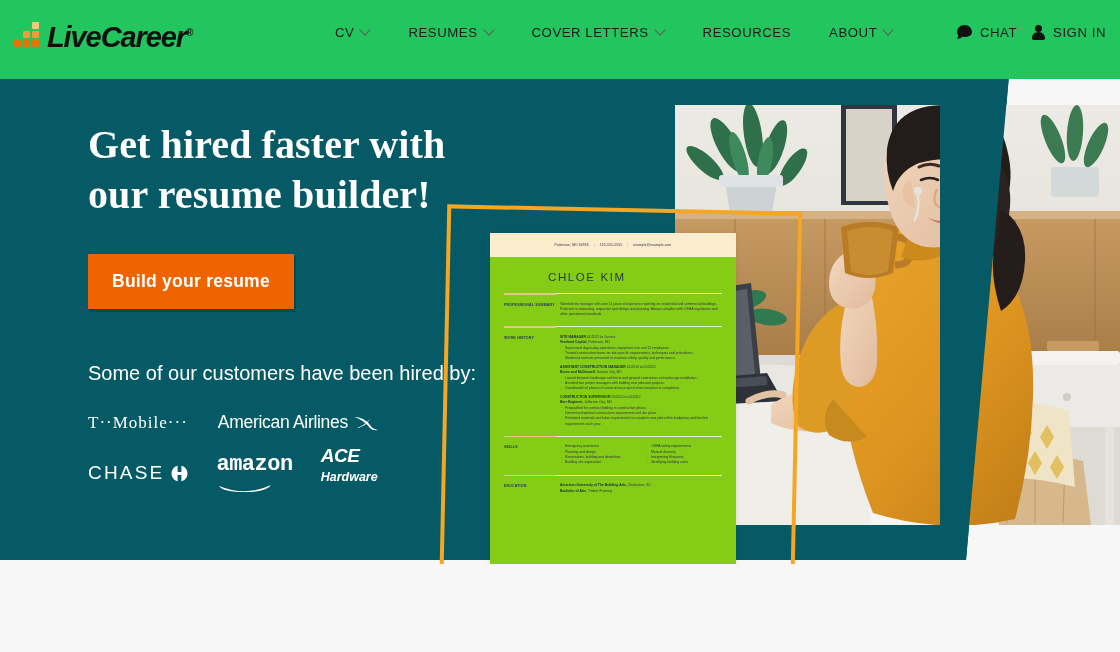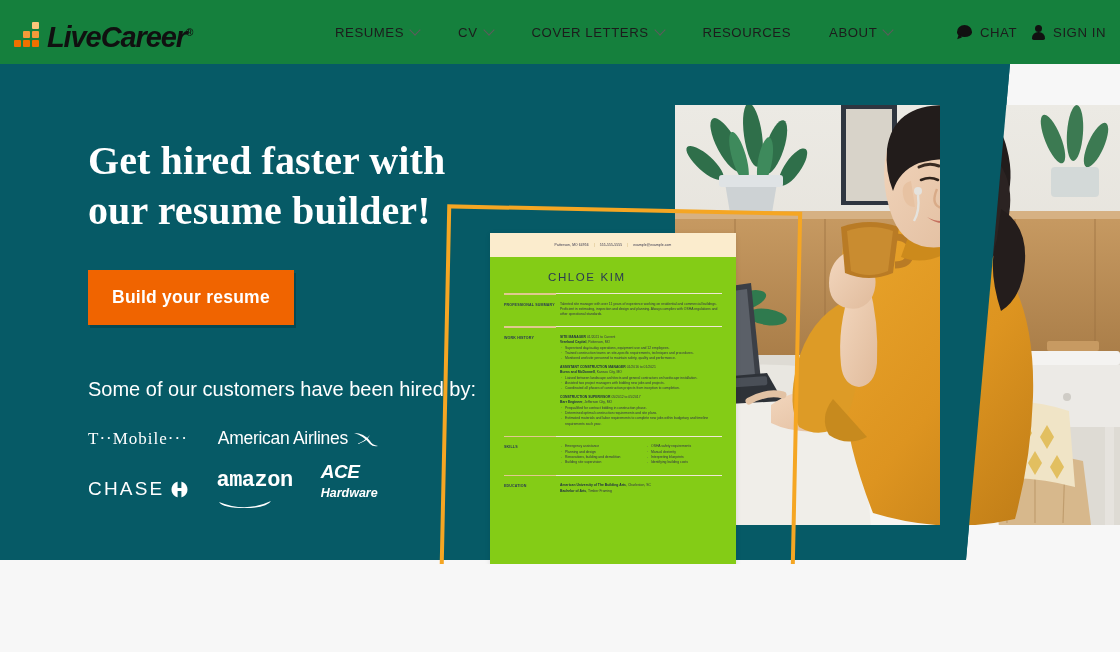--- a/index.html
+++ b/index.html
@@ -6,22 +6,22 @@
   html,body { width:1120px; height:652px; overflow:hidden; }
   body {
     font-family:"Liberation Sans", sans-serif;
     background:#f7f7f7;
     -webkit-font-smoothing:antialiased;
   }
   .page { position:relative; width:1120px; height:652px; background:#f7f7f7; }
 
   
   .header {
-    position:absolute; top:0; left:0; width:1120px; height:64px;
-    background:#15803d; z-index:60;
+    position:absolute; top:0; left:0; width:1120px; height:79px;
+    background:#22c55e; z-index:60;
     display:flex; align-items:center;
   }
   .logo { position:absolute; left:14px; top:15px; display:flex; align-items:flex-end; height:34px; }
   .logo-mark { position:relative; width:30px; height:26px; margin-right:3px; }
   .logo-mark i { position:absolute; display:block; }
   .sq { border-radius:1px; }
   .logo-word {
     font-family:"Liberation Sans", sans-serif;
     font-weight:bold; font-style:italic;
     font-size:29px; letter-spacing:-1.1px; color:#101010;
@@ -78,21 +78,21 @@
   }
 
   
   .photo {
     position:absolute; left:675px; top:41px; width:445px; height:420px;
     overflow:hidden; background:#d9d4cb;
   }
   .photo svg { display:block; width:445px; height:420px; }
 
   
-  .hero-text { position:absolute; left:88px; top:72px; width:420px; z-index:20; }
+  .hero-text { position:absolute; left:88px; top:56px; width:420px; z-index:20; }
   .headline {
     font-family:"Liberation Serif", serif; font-weight:bold;
     font-size:40px; line-height:50px; color:#ffffff; letter-spacing:0.1px;
   }
   .cta {
     display:inline-block; margin-top:34px;
     background:#f06400; color:#ffffff;
     font-size:17.5px; font-weight:bold; letter-spacing:0.25px;
     padding:17px 24px; border:none; cursor:pointer;
     box-shadow:2px 3px 0 rgba(0,0,0,0.18);
@@ -175,25 +175,25 @@
         <i class="sq" style="left:18px; top:17px; width:7px; height:7px; background:#f07000;"></i>
         <i class="sq" style="left:9px;  top:8px;  width:7px; height:7px; background:#f59a3a;"></i>
         <i class="sq" style="left:18px; top:8px;  width:7px; height:7px; background:#f59a3a;"></i>
         <i class="sq" style="left:18px; top:-1px; width:7px; height:7px; background:#fbc67a;"></i>
       </span>
       <span class="logo-word"><span>LiveCareer</span><span class="reg">®</span></span>
     </div>
 
     <nav class="nav">
       <div class="nav-item">
+        <span>CV</span>
+        <span class="chev"></span>
+      </div>
+      <div class="nav-item">
         <span>RESUMES</span>
-        <span class="chev"></span>
-      </div>
-      <div class="nav-item">
-        <span>CV</span>
         <span class="chev"></span>
       </div>
       <div class="nav-item">
         <span>COVER LETTERS</span>
         <span class="chev"></span>
       </div>
       <div class="nav-item">
         <span>RESOURCES</span>
       </div>
       <div class="nav-item">

